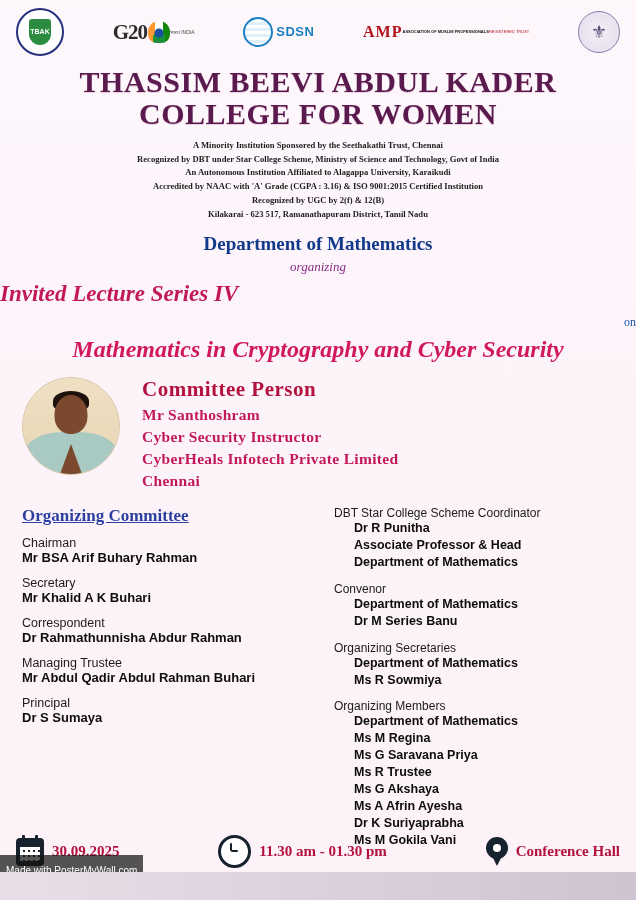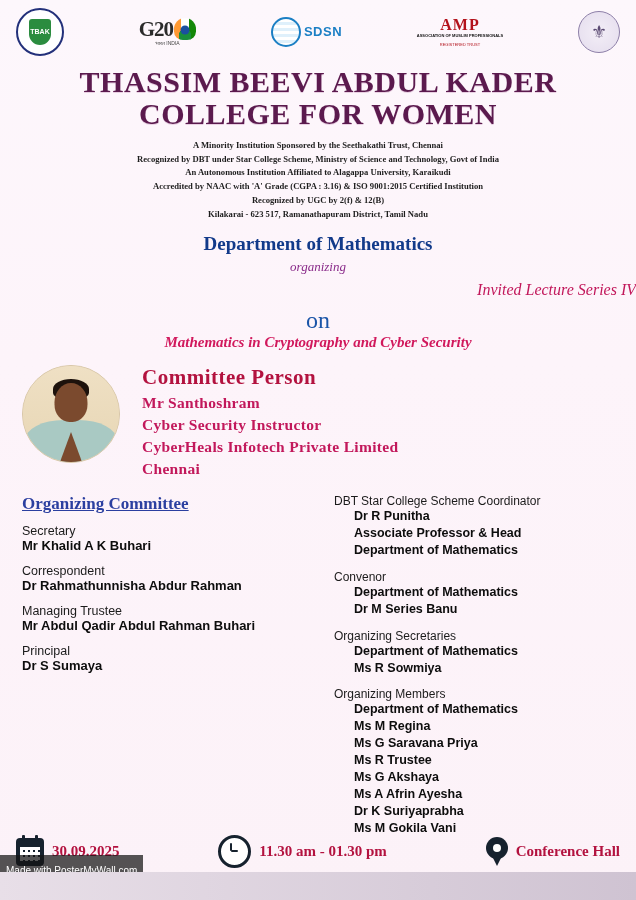--- a/index.html
+++ b/index.html
@@ -28,21 +28,21 @@
     position: relative;
     height: 60px;
     display: flex;
     align-items: center;
     justify-content: space-between;
     padding: 4px 16px 0 16px;
     box-sizing: border-box;
   }
   .logo {
     display: flex;
-    flex-direction: column;
+    flex-direction: row;
     align-items: center;
     justify-content: center;
     font-size: 7px;
     line-height: 1.05;
     text-align: center;
   }
   .logo-college {
     width: 44px; height: 44px;
     border-radius: 50%;
     border: 2px solid #23307a;
@@ -138,41 +138,42 @@
   }
   .organizing {
     text-align:center;
     margin-top: 4px;
     font-family: "Liberation Serif", serif;
     font-style: italic;
     font-size: 13px;
     color:#8a2b8a;
   }
   .series {
+    text-align:left;
+    margin-top: 6px;
+    font-family:"Liberation Serif", serif;
+    font-style: italic;
+    font-weight:bold;
+    font-size: 23px;
+    color:#c2185b;
+  }
+  .on-word {
     text-align:right;
-    margin-top: 6px;
-    font-family:"Liberation Serif", serif;
-    font-style: italic;
-    font-weight:normal;
-    font-size: 16px;
-    color:#c2185b;
-  }
-  .on-word {
-    text-align:center;
     margin-top: 8px;
     font-family:"Liberation Serif", serif;
-    font-size: 24px;
+    font-size: 12px;
     color:#1b55a8;
   }
   .topic {
     text-align:center;
+    margin-top: 6px;
     font-family:"Liberation Serif", serif;
     font-style: italic;
     font-weight:bold;
-    font-size: 15px;
+    font-size: 24px;
     color:#d1185c;
     padding: 0 10px;
   }
 
   
   .resource-row {
     display:flex;
     align-items:flex-start;
     margin: 14px 0 0 0;
     padding: 0 20px;
@@ -426,20 +427,24 @@
       <div class="rp-line">CyberHeals  Infotech  Private  Limited</div>
       <div class="rp-line">Chennai</div>
     </div>
   </div>
 
   <div class="committee">
     <div class="col-left">
       <div class="oc-heading">Organizing Committee</div>
 
       <div class="block">
+        <div class="role">Chairman</div>
+        <div class="person">Mr BSA Arif Buhary Rahman</div>
+      </div>
+      <div class="block">
         <div class="role">Secretary</div>
         <div class="person">Mr Khalid A K Buhari</div>
       </div>
       <div class="block">
         <div class="role">Correspondent</div>
         <div class="person">Dr Rahmathunnisha Abdur Rahman</div>
       </div>
       <div class="block">
         <div class="role">Managing Trustee</div>
         <div class="person">Mr Abdul Qadir Abdul Rahman Buhari</div>

